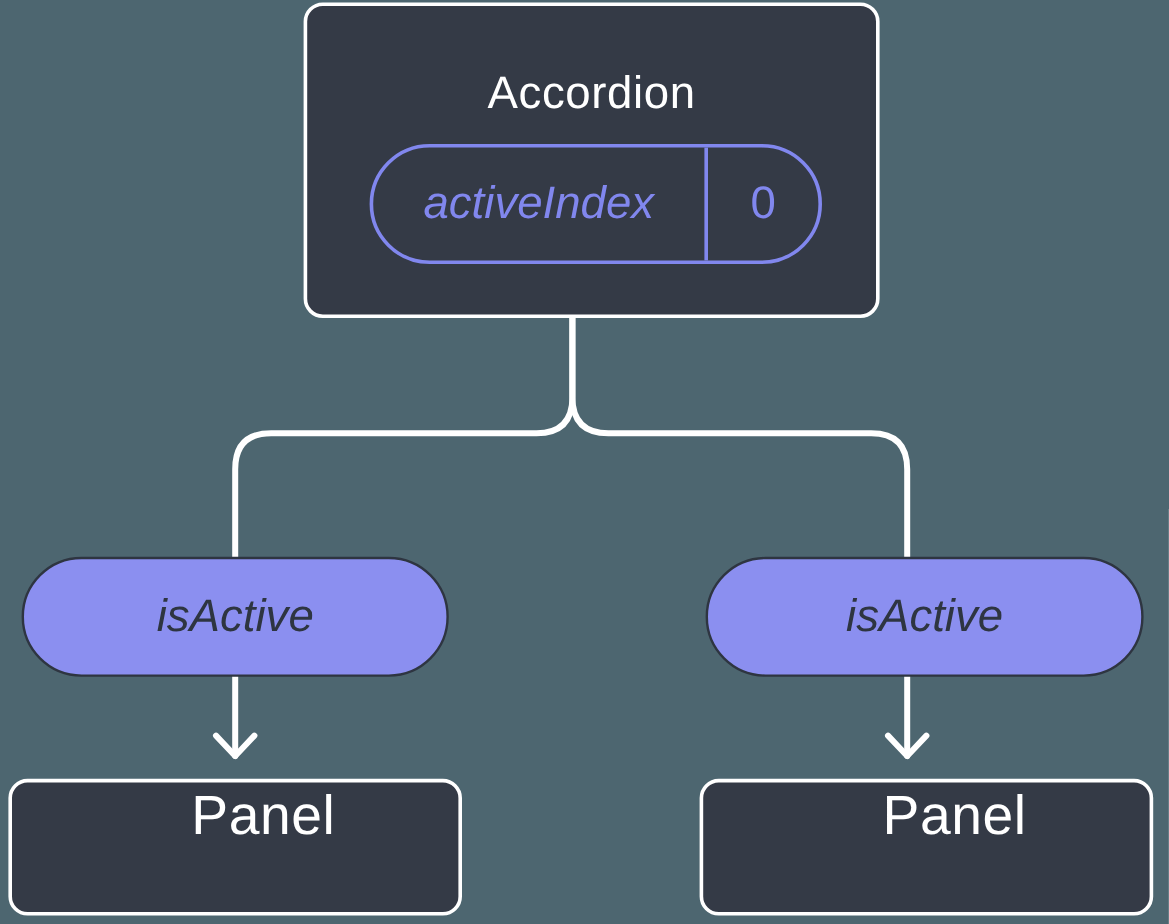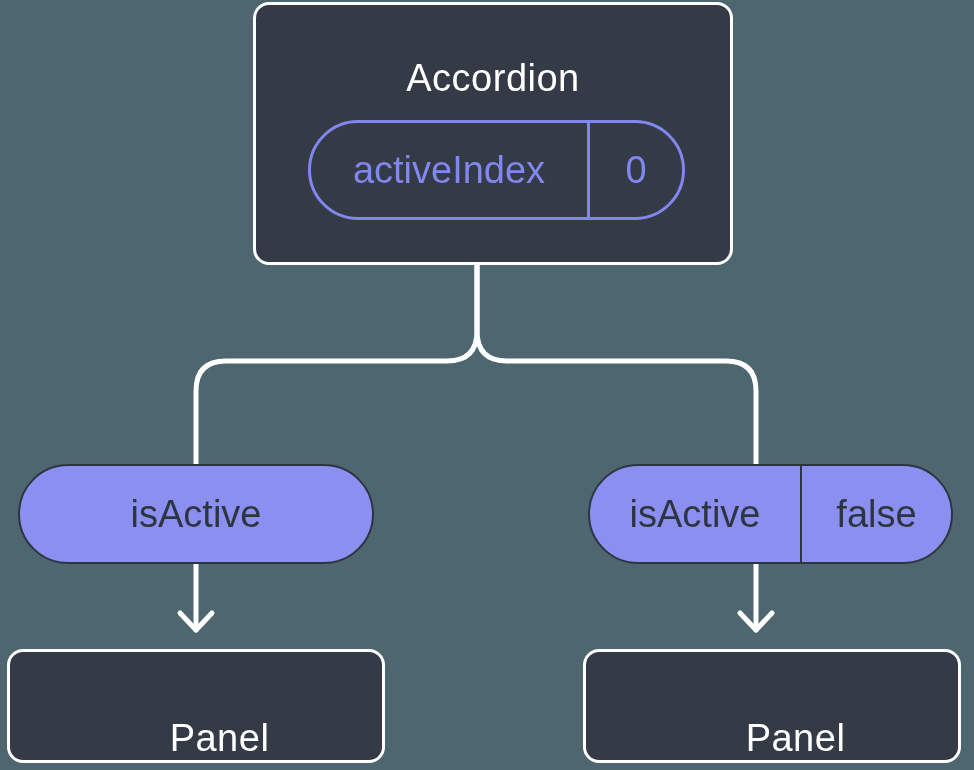--- a/index.html
+++ b/index.html
@@ -60,32 +60,33 @@
     position:absolute;
     background:var(--pill-fill);
     border:2.5px solid var(--pill-dark);
     color:var(--pill-dark);
   }
   .pill-left{left:18px;top:464px;width:356px;}
   .pill-right{left:588px;top:464px;width:365px;}
   .pill-key{
     flex:1;display:flex;align-items:center;justify-content:center;
     white-space:nowrap;
+    font-style:italic;
   }
   .pill-val{
     display:flex;align-items:center;justify-content:center;
     border-left:2.5px solid currentColor;
     white-space:nowrap;
   }
   .pill-outline .pill-val{width:92px;border-left-width:3px;}
   .pill-left .pill-val{width:140px;}
   .pill-right .pill-val{width:149px;}
   .panel{
-    display:flex;align-items:flex-end;justify-content:center;
-    font-size:38px;font-weight:500;
+    display:flex;align-items:flex-start;justify-content:center;
+    font-size:46px;font-weight:500;
     letter-spacing:0.5px;
   }
   .panel-left{left:7px;top:649px;width:378px;height:114px;}
   .panel-right{left:583px;top:649px;width:378px;height:114px;}
 </style>
 </head>
 <body>
 
 <div class="canvas">
 
@@ -103,21 +104,20 @@
       <span class="pill-val">0</span>
     </div>
   </div>
 
   <div class="pill pill-filled pill-left">
     <span class="pill-key">isActive</span>
   </div>
 
   <div class="pill pill-filled pill-right">
     <span class="pill-key">isActive</span>
-    <span class="pill-val">false</span>
   </div>
 
   <div class="node panel panel-left">
     <span>Panel</span>
   </div>
 
   <div class="node panel panel-right">
     <span>Panel</span>
   </div>
 

